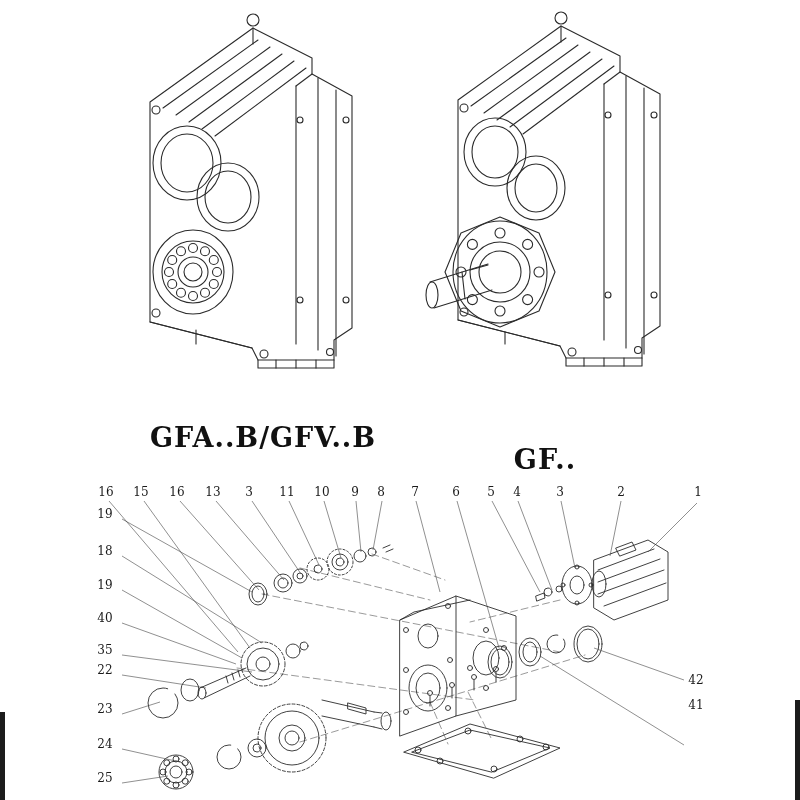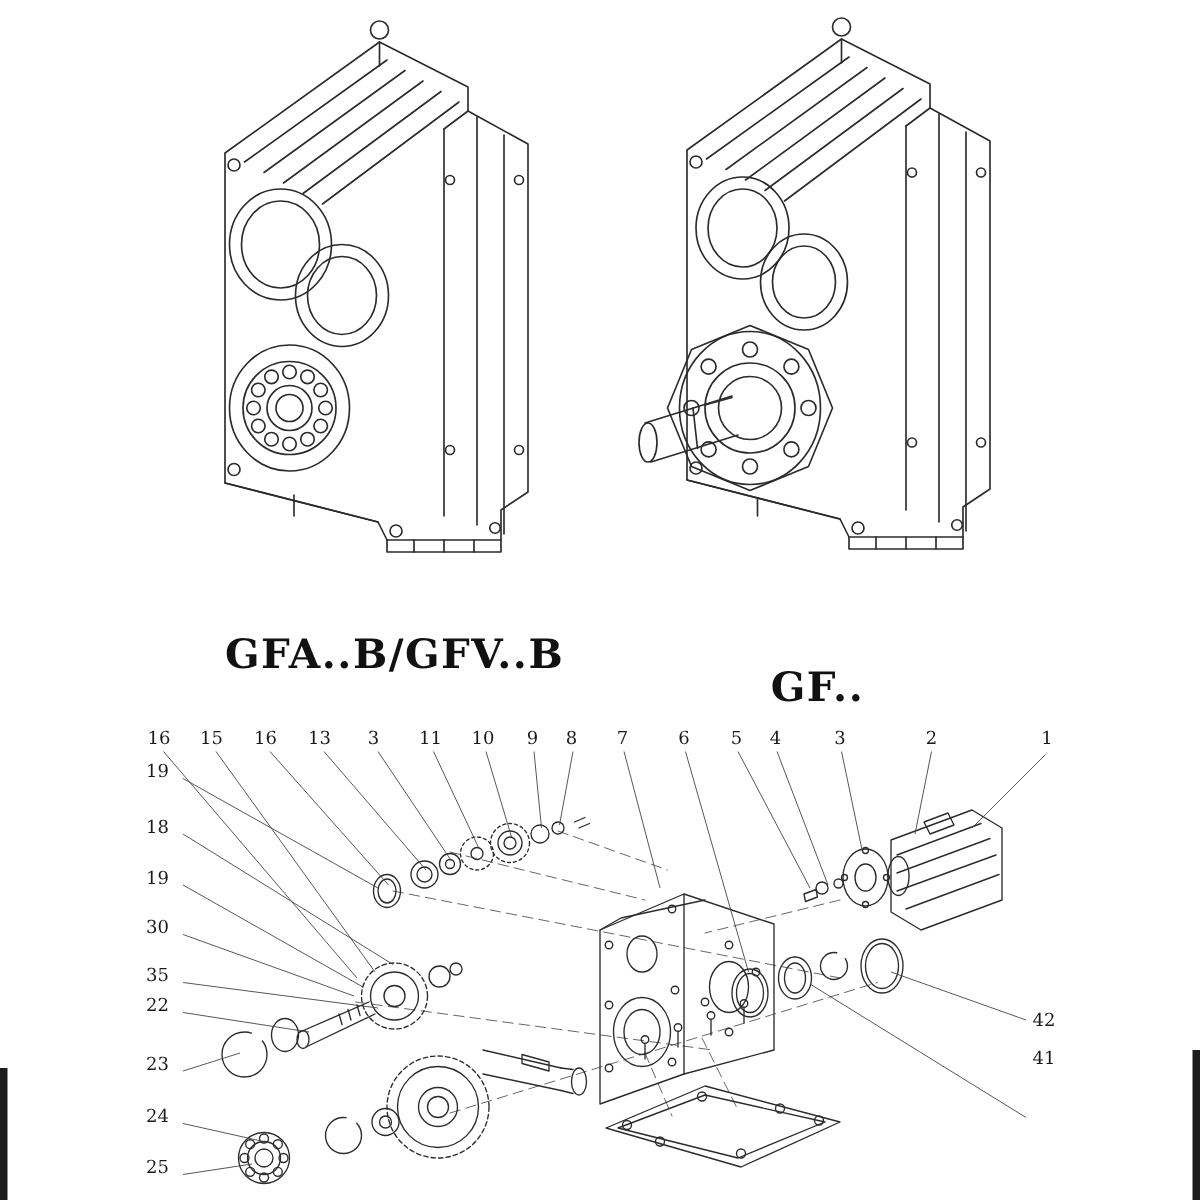--- a/index.html
+++ b/index.html
@@ -326,21 +326,21 @@
 <span class="num" style="left:456px;top:483px;">6</span>
 <span class="num" style="left:491px;top:483px;">5</span>
 <span class="num" style="left:517px;top:483px;">4</span>
 <span class="num" style="left:560px;top:483px;">3</span>
 <span class="num" style="left:621px;top:483px;">2</span>
 <span class="num" style="left:698px;top:483px;">1</span>
 
 <span class="num" style="left:105px;top:505px;">19</span>
 <span class="num" style="left:105px;top:542px;">18</span>
 <span class="num" style="left:105px;top:576px;">19</span>
-<span class="num" style="left:105px;top:609px;">30</span>
+<span class="num" style="left:105px;top:609px;">40</span>
 <span class="num" style="left:105px;top:641px;">35</span>
 <span class="num" style="left:105px;top:661px;">22</span>
 <span class="num" style="left:105px;top:700px;">23</span>
 <span class="num" style="left:105px;top:735px;">24</span>
 <span class="num" style="left:105px;top:769px;">25</span>
 
 <span class="num" style="left:696px;top:671px;">42</span>
 <span class="num" style="left:696px;top:696px;">41</span>
 
 </div>

